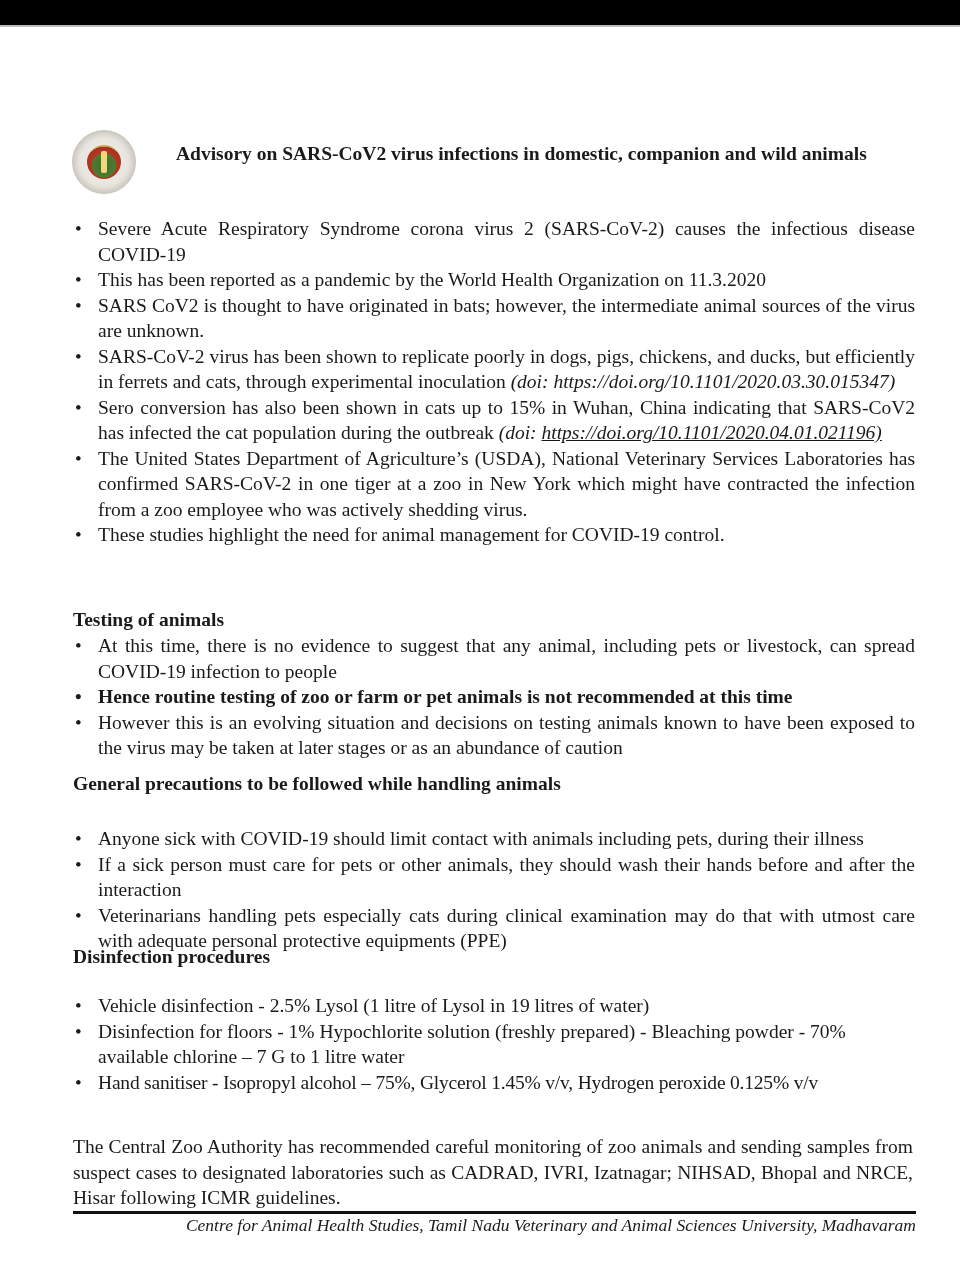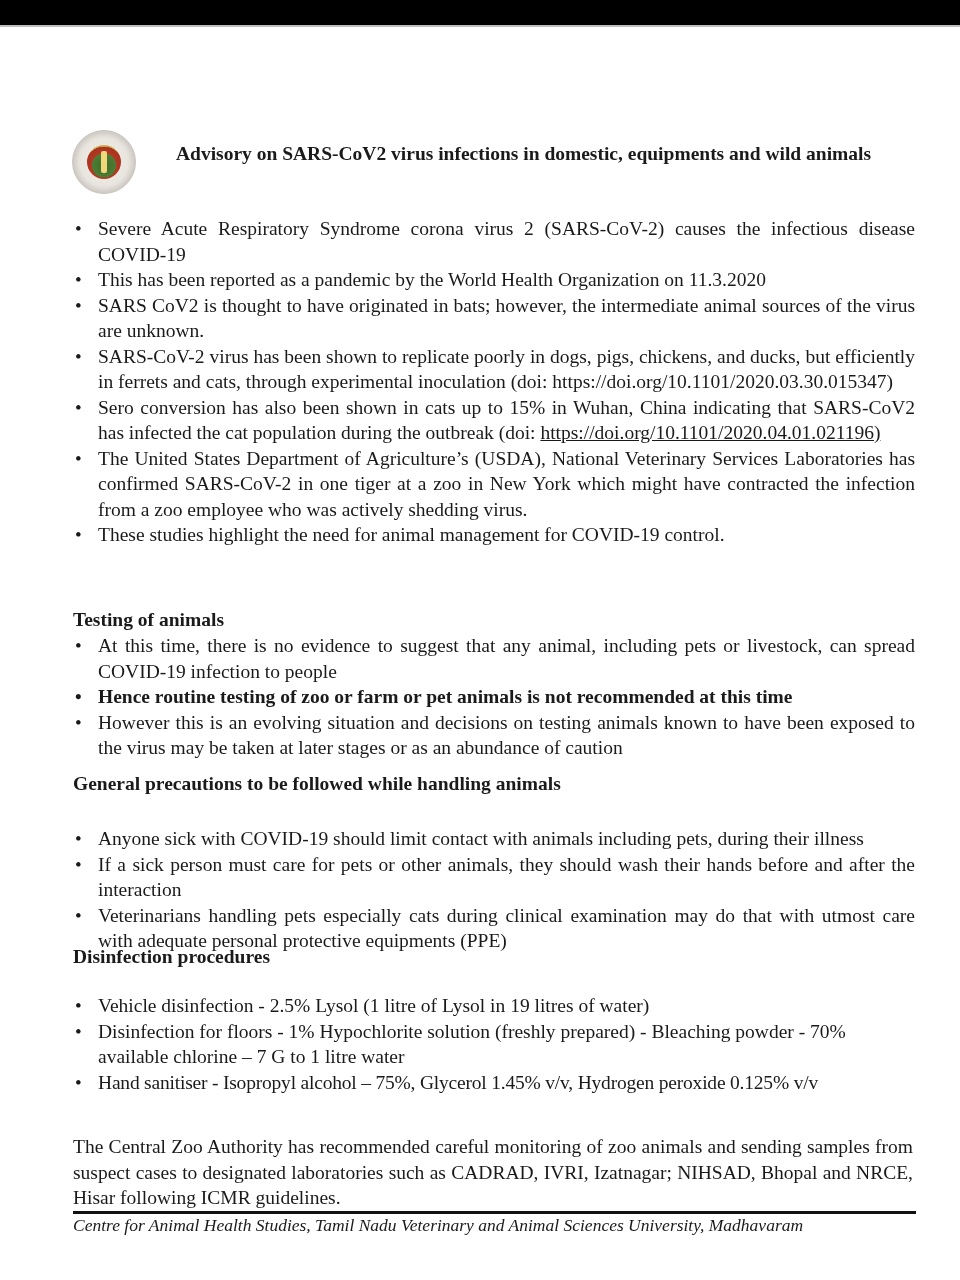--- a/index.html
+++ b/index.html
@@ -18,45 +18,45 @@
   .logo-core { position: absolute; left: 28px; top: 20px; width: 6px; height: 22px; background: #f2d77a; border-radius: 2px; }
 
   .title { position: absolute; left: 176px; top: 141px; width: 738px; font-weight: bold; font-size: 19.5px;
     line-height: 25px; text-align: justify; text-align-last: left; }
 
   .list { position: absolute; left: 73px; width: 842px; margin: 0; padding: 0; list-style: none; }
   .list li { position: relative; padding-left: 25px; font-size: 19.5px; line-height: 25.5px; text-align: justify; }
   .list li::before { content: "\2022"; position: absolute; left: 2px; top: 0; font-size: 19px; }
   .list li.last-left { text-align-last: left; }
   .list li.bold { font-weight: bold; }
-  .it { }
+  .it { font-style: italic; }
   .ul { text-decoration: underline; }
 
   .heading { position: absolute; left: 73px; font-weight: bold; font-size: 19.5px; line-height: 25px; }
 
   .para { position: absolute; left: 73px; top: 1134px; width: 840px; font-size: 19.5px; line-height: 25.5px;
     text-align: justify; text-align-last: left; }
 
   .rule { position: absolute; left: 73px; top: 1211px; width: 843px; height: 3px; background: #111; }
 
   .footer { position: absolute; left: 73px; top: 1213px; width: 843px; font-style: italic; font-size: 17.5px;
-    line-height: 24px; text-align: left; }
+    line-height: 24px; text-align: right; }
 </style>
 </head>
 <body>
 
 <div class="topbar"></div>
 <div class="topbar-edge"></div>
 
 <div class="logo">
   <div class="logo-inner"></div>
   <div class="logo-core"></div>
 </div>
 
-<div class="title">Advisory on SARS-CoV2 virus infections in domestic, equipments and wild animals</div>
+<div class="title">Advisory on SARS-CoV2 virus infections in domestic, companion and wild animals</div>
 
 <ul class="list" style="top:216px;">
   <li><span>Severe Acute Respiratory Syndrome corona virus 2 (SARS-CoV-2) causes the infectious disease COVID-19</span></li>
   <li class="last-left"><span>This has been reported as a pandemic by the World Health Organization on 11.3.2020</span></li>
   <li class="last-left"><span>SARS CoV2 is thought to have originated in bats; however, the intermediate animal sources of the virus are unknown.</span></li>
   <li class="last-left"><span>SARS-CoV-2 virus has been shown to replicate poorly in dogs, pigs, chickens, and ducks, but efficiently in ferrets and cats, through experimental inoculation </span><span class="it">(doi: https://doi.org/10.1101/2020.03.30.015347)</span></li>
   <li class="last-left"><span>Sero conversion has also been shown in cats up to 15% in Wuhan, China indicating that SARS-CoV2 has infected the cat population during the outbreak </span><span class="it">(doi: </span><span class="it ul">https://doi.org/10.1101/2020.04.01.021196)</span></li>
   <li class="last-left"><span>The United States Department of Agriculture’s (USDA), National Veterinary Services Laboratories has confirmed SARS-CoV-2 in one tiger at a zoo in New York which might have contracted the infection from a zoo employee who was actively shedding virus.</span></li>
   <li class="last-left"><span>These studies highlight the need for animal management for COVID-19 control.</span></li>
 </ul>

